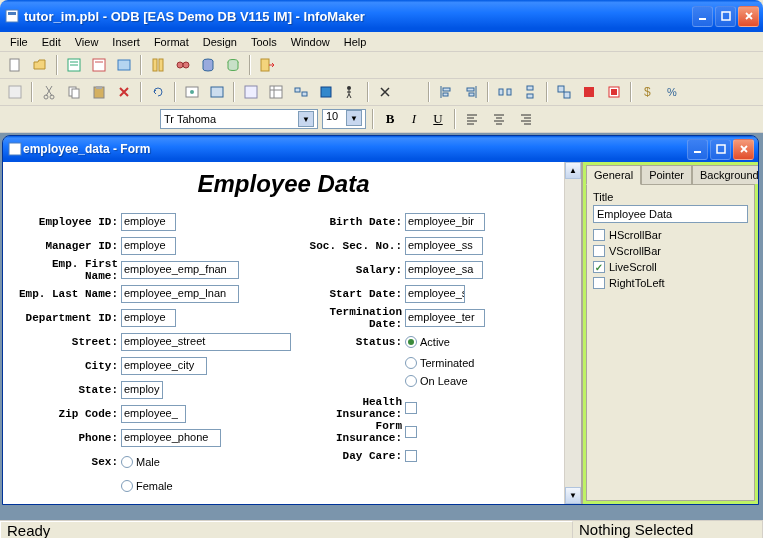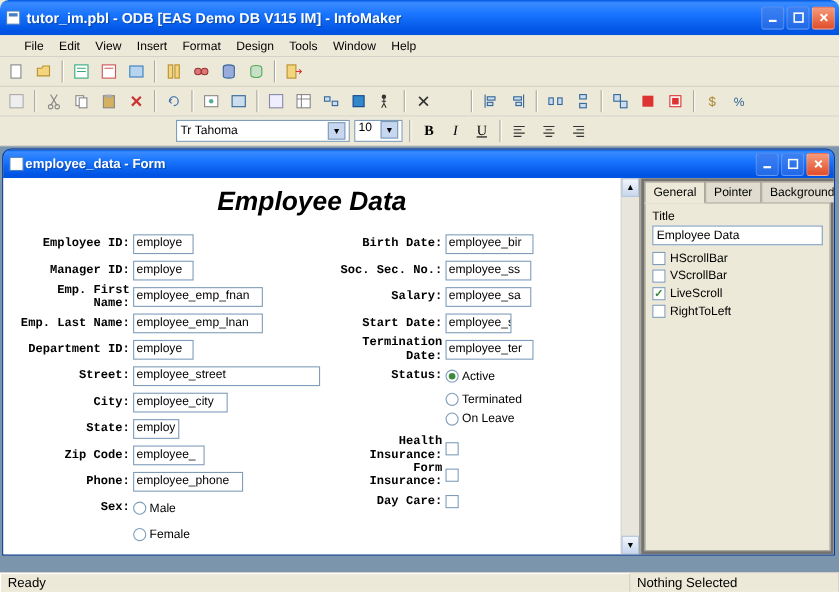--- a/index.html
+++ b/index.html
@@ -25,21 +25,21 @@
 .titlebar .icon { width: 16px; height: 16px; margin-right: 4px; display:flex;align-items:center;justify-content:center;}
 .titlebar .title { font-weight: bold; font-size: 13px; text-shadow: 1px 1px 1px rgba(0,0,0,.3); flex:1;}
 .winbtns { display:flex; gap:2px;}
 .winbtn {
   width: 21px; height:21px; border-radius:3px; border:1px solid #fff3;
   display:flex;align-items:center;justify-content:center; color:#fff;font-weight:bold;font-size:11px;
 }
 .winbtn.min,.winbtn.max{background:linear-gradient(to bottom,#3c81f3,#2169e7);}
 .winbtn.close{background:linear-gradient(to bottom,#f49b7a,#e14d2b);}
 .menubar {
-  background:#ece9d8; height:20px; display:flex; align-items:center; padding:0 16px; gap:2px;
+  background:#ece9d8; height:20px; display:flex; align-items:center; padding:0 4px; gap:2px;
   border-bottom:1px solid #d4d0c8;
 }
 .menuitem{padding:2px 6px;}
 .toolbar {
   background:#ece9d8; display:flex; align-items:center; padding:2px 4px; gap:3px;
   border-bottom:1px solid #d4d0c8; min-height:26px; flex-wrap:wrap;
 }
 .tbicon {
   width:22px; height:22px; display:flex; align-items:center; justify-content:center;
   border:1px solid transparent; border-radius:2px;
@@ -77,30 +77,30 @@
 .fld-mw{width:86px;}
 .col-left{width:292px;float:left;}
 .col-right{width:240px;float:left;}
 .cols{display:flex;}
 .rad{width:12px;height:12px;border-radius:50%;border:1px solid #7f9db9;background:#fff;display:inline-flex;align-items:center;justify-content:center;}
 .rad.active::after{content:"";width:6px;height:6px;border-radius:50%;background:#3b8b3b;}
 .cbx{width:12px;height:12px;border:1px solid #7f9db9;background:#fff;display:inline-flex;align-items:center;justify-content:center;}
 .cbx.checked::after{content:"✓";color:#3b8b3b;font-size:10px;font-weight:bold;}
 .scroll-v{width:17px;background:#e8e6dc;border-left:1px solid #d4d0c8;display:flex;flex-direction:column;}
 .scroll-btn{height:17px;background:linear-gradient(#f2f6fc,#c7d7ef);border:1px solid #b0c4de;display:flex;align-items:center;justify-content:center;font-size:8px;}
-.prop-panel{width:177px;background:#737373;border-left:2px solid #aca899;display:flex;flex-direction:column;}
+.prop-panel{width:177px;background:#bef264;border-left:2px solid #aca899;display:flex;flex-direction:column;}
 .tabs{display:flex;padding:3px 3px 0 3px;gap:0;}
 .tab{padding:3px 7px;font-size:11px;border:1px solid #aca899;border-bottom:none;background:#ece9d8;position:relative;}
 .tab.active{background:#ece9d8;z-index:2;border-bottom:1px solid #ece9d8;margin-bottom:-1px;}
 .tab:not(.active){background:#e0ddd0;}
 .tabbody{margin:0 3px 3px 3px;border:1px solid #aca899;padding:6px;background:#ece9d8;flex:1;}
 .plabel{font-size:11px;margin-bottom:2px;}
 .pinput{width:100%;border:1px solid #7f9db9;background:#fff;height:18px;padding:1px 3px;font-size:11px;margin-bottom:6px;}
 .pcheck{display:flex;align-items:center;gap:4px;font-size:11px;margin-bottom:4px;}
-.statusbar{height:18px;background:#ece9d8;border-top:1px solid #d4d0c8;display:flex;align-items:center;font-size:12px;}
+.statusbar{height:18px;background:#ece9d8;border-top:1px solid #d4d0c8;display:flex;align-items:center;font-size:15px;}
 .status-cell{padding:0 6px;border-right:1px solid #d4d0c8;height:100%;display:flex;align-items:center;}
 .status-cell.left{border-left:1px solid #fff;border-top:1px solid #fff;}
 svg{display:block;}
 </style>
 </head>
 <body>
 
 <div class="titlebar">
   <span class="icon">
     <svg width="16" height="16">

